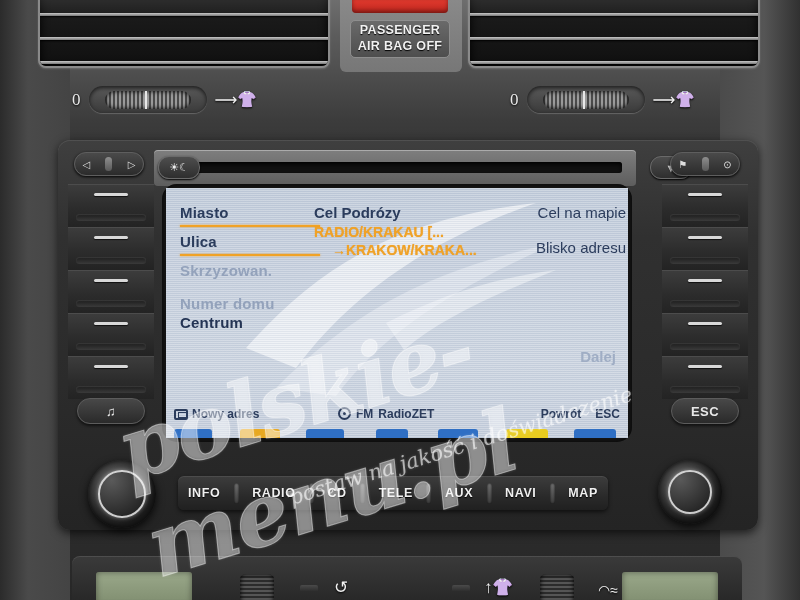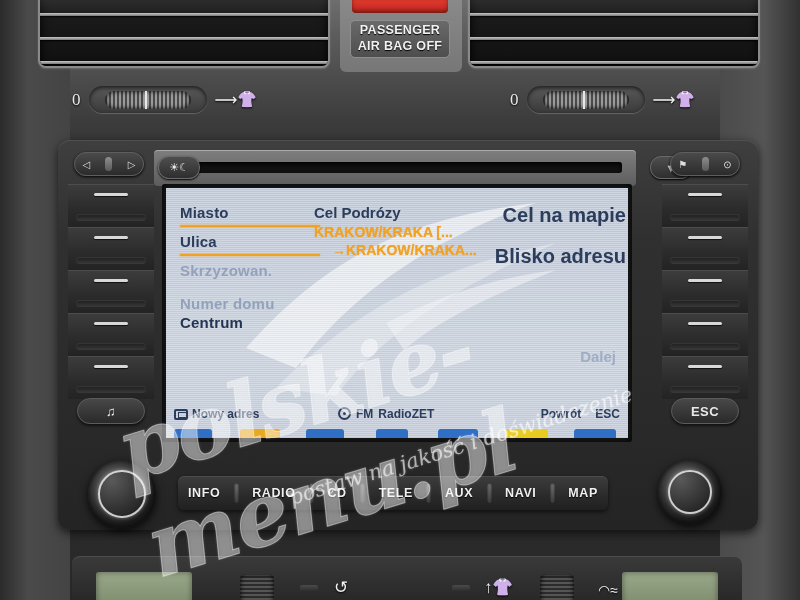--- a/index.html
+++ b/index.html
@@ -169,21 +169,21 @@
     color:#e8e8e8; font-size:13px; font-weight:bold; letter-spacing:.5px;
     box-shadow:0 2px 3px rgba(0,0,0,.6);
   }
   .btn-music { top: 258px; }
   .btn-esc   { top: 258px; }
 
   
   .screen-frame {
     position:absolute; left: 104px; top: 44px; width: 470px; height: 258px;
     background: #1a1a1a;
-    border-radius: 3px;
+    border-radius: 15px;
     padding: 4px;
     box-shadow: inset 0 0 8px #000;
   }
   .screen {
     position:relative; width:100%; height:100%;
     background: linear-gradient(180deg,#c3cddb 0%,#c8d1de 35%,#cdd5e1 70%,#c6cfdc 100%);
     overflow:hidden;
   }
   
   .screen::after {
@@ -209,21 +209,21 @@
   }
   .menu-item.dim { color:#93a2bb; }
   .menu-item.bold { font-weight:700; color:#243454; }
   .rule { height:2px; background:#f0a227; margin: 4px 0 6px 0; box-shadow:0 0 2px #f0a227; }
 
   .mid-title { font-size:15px; font-weight:700; color:#2b3c5c; margin-bottom:3px; }
   .dest { font-size:14px; font-weight:700; color:#f0a227; line-height:1.25; white-space:nowrap; text-shadow:0 0 1px rgba(230,140,0,.6); }
   .dest.ind1 { padding-left: 12px; }
   .dest.ind2 { padding-left: 18px; }
 
-  .right-item { font-size:20px; font-weight:700; color:#2b3c5c; margin-bottom: 18px; }
+  .right-item { font-size:15px; font-weight:400; color:#2b3c5c; margin-bottom: 18px; }
 
   .dalej {
     position:absolute; right: 12px; top: 160px; z-index:3;
     font-size:15px; font-weight:600; color:#9fadc4;
   }
 
   
   .statusbar {
     position:absolute; left:0; right:0; bottom: 14px; height: 20px; z-index:3;
     display:flex; align-items:center;
@@ -465,21 +465,21 @@
           <div class="rule"></div>
           <div class="menu-item">Ulica</div>
           <div class="rule"></div>
           <div class="menu-item dim" style="margin-bottom:16px">Skrzyzowan.</div>
           <div class="menu-item dim" style="">Numer domu</div>
           <div class="menu-item bold">Centrum</div>
         </div>
 
         <div class="scr-text col-mid">
           <div class="mid-title">Cel Podrózy</div>
-          <div class="dest">KRAKOW/KRAKA [...</div>
+          <div class="dest">RADIO/KRAKAU [...</div>
           <div class="dest ind2">→KRAKOW/KRAKA...</div>
         </div>
 
         <div class="scr-text col-right">
           <div class="right-item">Cel na mapie</div>
           <div class="right-item">Blisko adresu</div>
         </div>
 
         <div class="dalej">Dalej</div>
 

